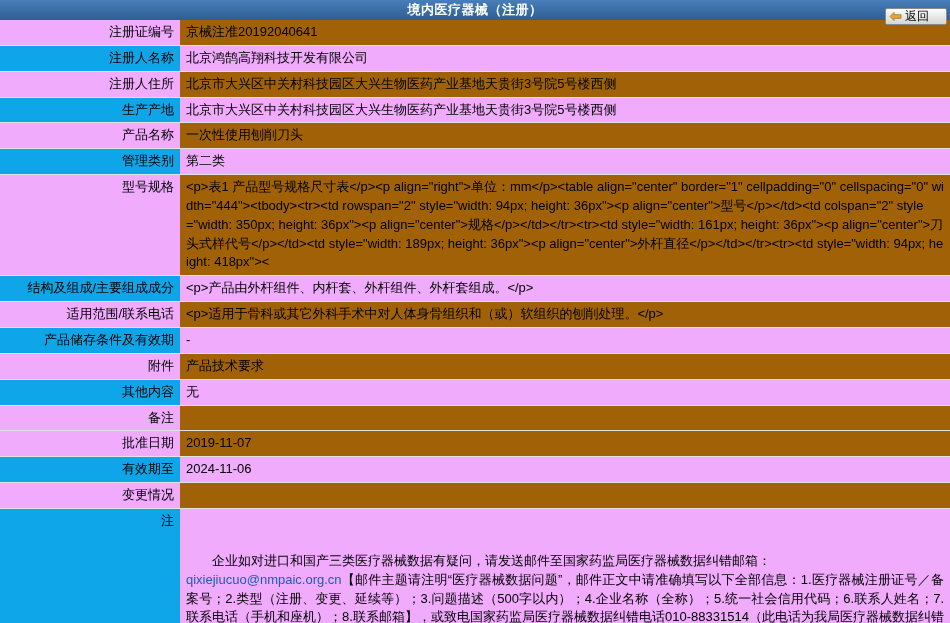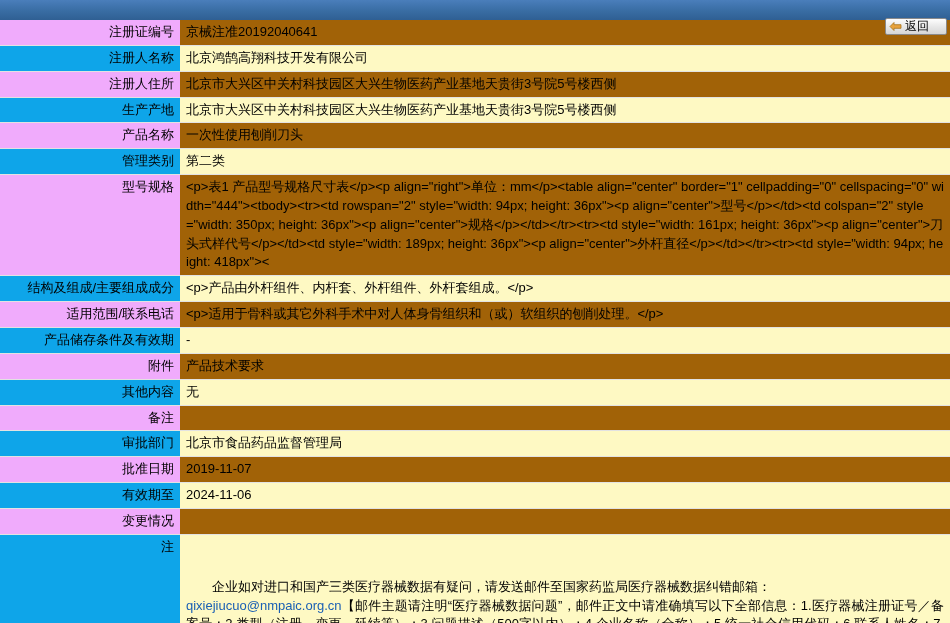--- a/index.html
+++ b/index.html
@@ -25,21 +25,21 @@
     display: flex;
     align-items: center;
     justify-content: center;
   }
   .titlebar .title {
     letter-spacing: 0.5px;
   }
   .back-btn {
     position: absolute;
     right: 3px;
-    top: 18px;
+    top: 8px;
     height: 17px;
     min-width: 62px;
     background: linear-gradient(to bottom, #fdfdfd 0%, #e8e8e8 50%, #d6d6d6 100%);
     border: 1px solid #8a8a8a;
     border-radius: 2px;
     color: #000000;
     font-size: 12px;
     font-weight: normal;
     display: flex;
     align-items: center;
@@ -70,21 +70,21 @@
   td.label {
     width: 168px;
     text-align: right;
     background: #0ea5e9;
     color: #000000;
     white-space: nowrap;
     padding-right: 8px;
   }
   tr.alt td.label { background: #f0abfc; }
   td.value {
-    background: #fef9c3;
+    background: #f0abfc;
     word-break: break-all;
   }
   tr.alt td.value { background: #a16207; }
   tr.sep td {
     border-bottom: 1px solid #e2e2e2;
   }
   .spec-raw {
     line-height: 1.5;
     word-break: break-all;
   }
@@ -103,20 +103,21 @@
   }
   .label-small {
     font-size: 12.5px;
     margin-top: 31px;
   }
 </style>
 </head>
 <body>
 
 <div class="titlebar">
+  <span class="title">境内医疗器械（注册）</span>
   <div class="back-btn">
     <span class="arrow-icon">
       <svg width="13" height="11" viewBox="0 0 13 11">
         <path d="M1 5.5 L5 1.5 L5 3.7 L12 3.7 L12 7.3 L5 7.3 L5 9.5 Z" fill="#e8a33d" stroke="#a8741b" stroke-width="0.8" stroke-linejoin="round"></path>
       </svg>
     </span>
     <span>返回</span>
   </div>
 </div>
 
@@ -167,24 +168,20 @@
       <td class="value">产品技术要求</td>
     </tr>
     <tr class="sep">
       <td class="label">其他内容</td>
       <td class="value">无</td>
     </tr>
     <tr class="alt sep">
       <td class="label">备注</td>
       <td class="value"></td>
     </tr>
-    <tr class="sep">
-      <td class="label">审批部门</td>
-      <td class="value">北京市食品药品监督管理局</td>
-    </tr>
     <tr class="alt sep">
       <td class="label">批准日期</td>
       <td class="value">2019-11-07</td>
     </tr>
     <tr class="sep">
       <td class="label">有效期至</td>
       <td class="value">2024-11-06</td>
     </tr>
     <tr class="alt sep">
       <td class="label">变更情况</td>

